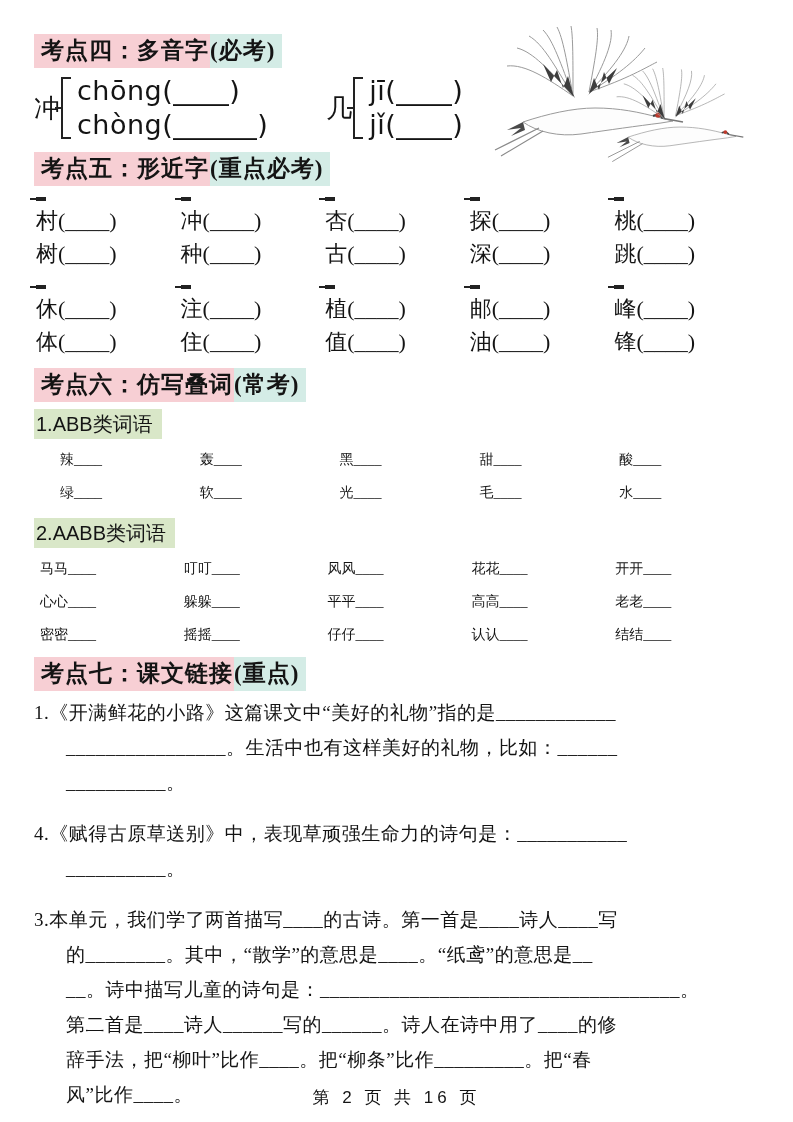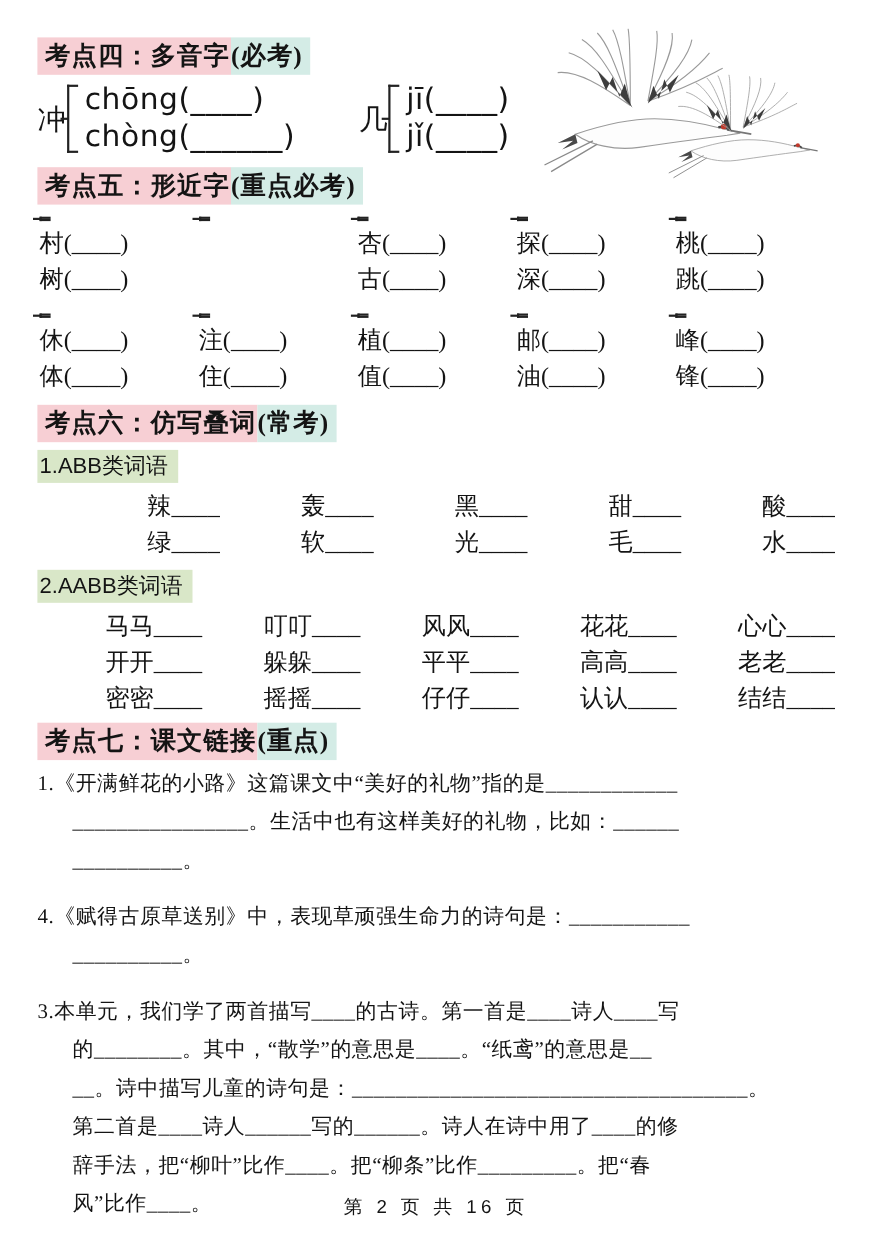--- a/index.html
+++ b/index.html
@@ -46,21 +46,21 @@
   .pair{display:flex;flex-direction:column;}
   .pair-line{font-size:22px;line-height:33px;}
   
   .sub-label{
     display:inline-block;background:var(--green);
     font-family:"Liberation Sans", sans-serif;
     font-size:20px;line-height:22px;padding:4px 9px 4px 2px;margin:3px 0 2px 0;
   }
   .word-grid{
     display:grid;grid-template-columns:repeat(5,1fr);
-    font-size:22px;line-height:33px;margin:2px 0 6px 0;text-align:right;
+    font-size:14px;line-height:33px;margin:2px 0 6px 0;
   }
   .word-grid.abb{padding-left:26px;}
   .word-grid.aabb{padding-left:6px;}
   
   .questions{margin-top:4px;}
   .question{
     font-size:19px;line-height:35px;
     padding-left:32px;margin-bottom:16px;
     letter-spacing:.5px;
   }
@@ -127,20 +127,24 @@
     <div class="xjz-grid" id="xjz-grid">
         <div class="pair">
           <span class="brace"></span>
           <div class="pair-col">
             <div class="pair-line">村(____)</div>
             <div class="pair-line">树(____)</div>
           </div>
         </div>
         <div class="pair">
           <span class="brace"></span>
+          <div class="pair-col">
+            <div class="pair-line">冲(____)</div>
+            <div class="pair-line">种(____)</div>
+          </div>
         </div>
         <div class="pair">
           <span class="brace"></span>
           <div class="pair-col">
             <div class="pair-line">杏(____)</div>
             <div class="pair-line">古(____)</div>
           </div>
         </div>
         <div class="pair">
           <span class="brace"></span>
@@ -208,22 +212,22 @@
         <div class="word-cell">光____</div>
         <div class="word-cell">毛____</div>
         <div class="word-cell">水____</div>
       </div>
     <div class="sub-label">2.AABB类词语</div>
     <div class="word-grid aabb" id="aabb-grid">
         <div class="word-cell">马马____</div>
         <div class="word-cell">叮叮____</div>
         <div class="word-cell">风风____</div>
         <div class="word-cell">花花____</div>
+        <div class="word-cell">开开____</div>
         <div class="word-cell">心心____</div>
-        <div class="word-cell">开开____</div>
         <div class="word-cell">躲躲____</div>
         <div class="word-cell">平平____</div>
         <div class="word-cell">高高____</div>
         <div class="word-cell">老老____</div>
         <div class="word-cell">密密____</div>
         <div class="word-cell">摇摇____</div>
         <div class="word-cell">仔仔____</div>
         <div class="word-cell">认认____</div>
         <div class="word-cell">结结____</div>
       </div>

